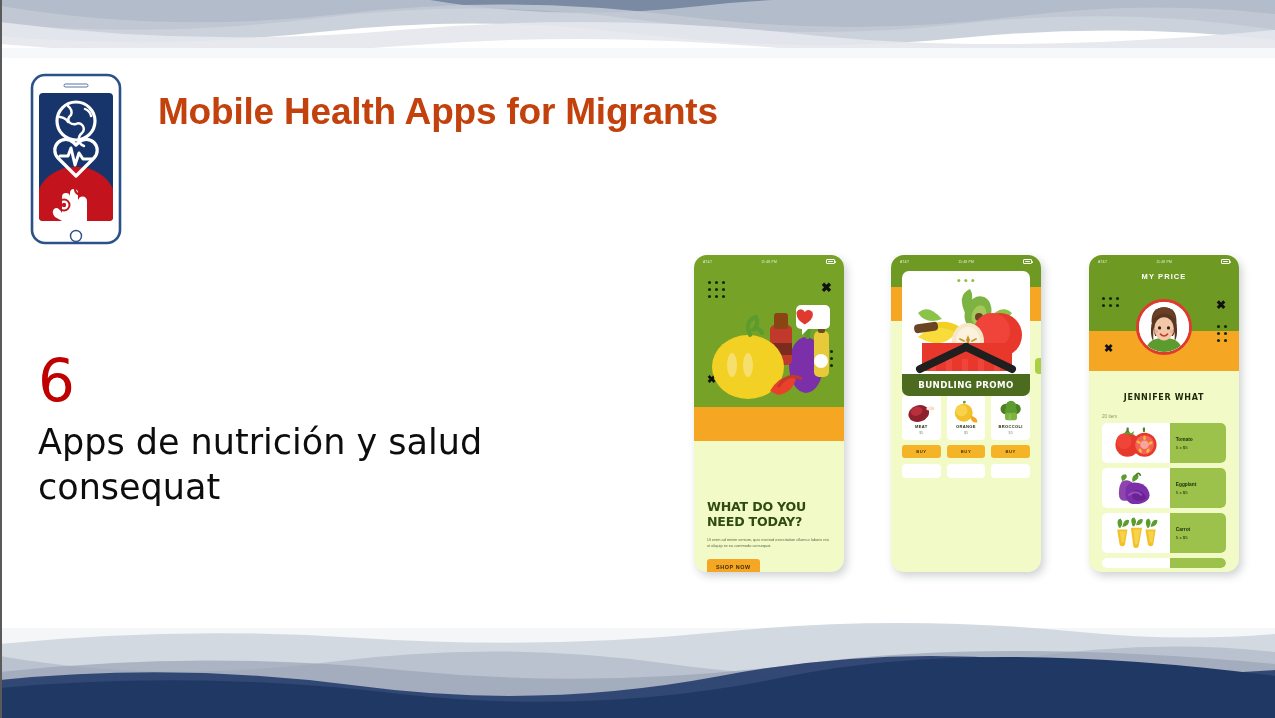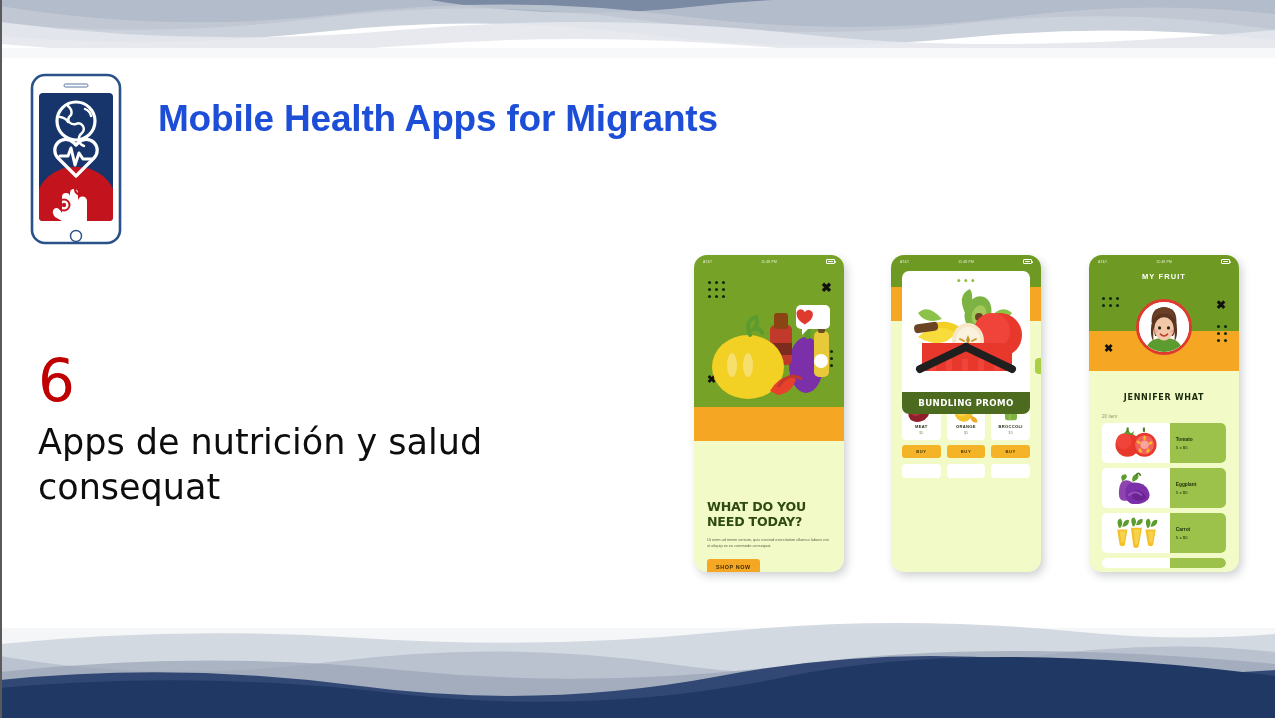--- a/index.html
+++ b/index.html
@@ -31,22 +31,22 @@
   }
   .phone-logo { width: 92px; height: 172px; flex: 0 0 auto; }
   .logo-text { margin-left: 36px; padding-top: 4px; }
   .logo-title {
     font-size: 61px; line-height: 1.02; font-weight: 700;
     color: #C3141E; letter-spacing: -0.5px; white-space: nowrap;
     font-family: "Liberation Sans", sans-serif;
   }
   .logo-sub {
     font-size: 37px; line-height: 1.05; font-weight: 600;
-    color: #1d4ed8; letter-spacing: -0.2px; white-space: nowrap;
-    margin-top: 23px;
+    color: #c2410c; letter-spacing: -0.2px; white-space: nowrap;
+    margin-top: 16px;
     font-family: "Liberation Sans", sans-serif;
   }
 
   
   .body-block { position: absolute; left: 38px; top: 352px; z-index: 10; width: 560px; }
   .body-number {
     font-size: 58px; line-height: 1; color: #C00000; font-weight: 400;
     font-family: "DejaVu Sans", sans-serif;
   }
   .body-heading {
@@ -103,21 +103,21 @@
     margin-top: 9px; display: inline-block; background: #F5A623; color: #3b2a06;
     font-size: 5.4px; font-weight: 900; letter-spacing: .6px;
     padding: 5px 9px; border-radius: 3px;
   }
 
   
   .p2-head { background: #6E9A24; }
   .p2-orange { height: 34px; background: #F5A623; position: relative; }
   .p2-card {
     position: absolute; left: 11px; right: 11px; top: -16px;
-    height: 143px; background: #fff; border-radius: 7px; overflow: hidden;
+    height: 125px; background: #fff; border-radius: 7px; overflow: hidden;
   }
   .p2-promo {
     position: absolute; left: 0; right: 0; bottom: 0; height: 22px;
     background: #4C6B1F; color: #fff; font-size: 8.6px; font-weight: 900;
     letter-spacing: .4px; display: flex; align-items: center; justify-content: center;
     font-family: "DejaVu Sans", sans-serif;
   }
   .p2-body { padding: 24px 11px 0; }
   .sect-label { font-size: 5.2px; font-weight: 900; color: #1b2a0b; letter-spacing: .6px; }
   .chips { display: flex; gap: 6px; margin-top: 7px; }
@@ -388,21 +388,21 @@
       </div>
     </div>
 
     <div class="phone p3">
       <div class="p3-green">
         <div class="statusbar">
           <span class="sb-left">AT&amp;T</span>
           <span class="sb-mid">11:48 PM</span>
           <span class="sb-batt"></span>
         </div>
-        <div class="appbar-title">MY FRUIT</div>
+        <div class="appbar-title">MY PRICE</div>
         <div class="dotgrid" style="left:13px;top:42px;grid-template-columns:repeat(3,3px);">
           <i></i>
             <i></i>
             <i></i>
             <i></i>
             <i></i>
             <i></i>
         </div>
         <div class="xmark" style="right:13px;top:44px;font-size:12px;">✖</div>
       </div>

